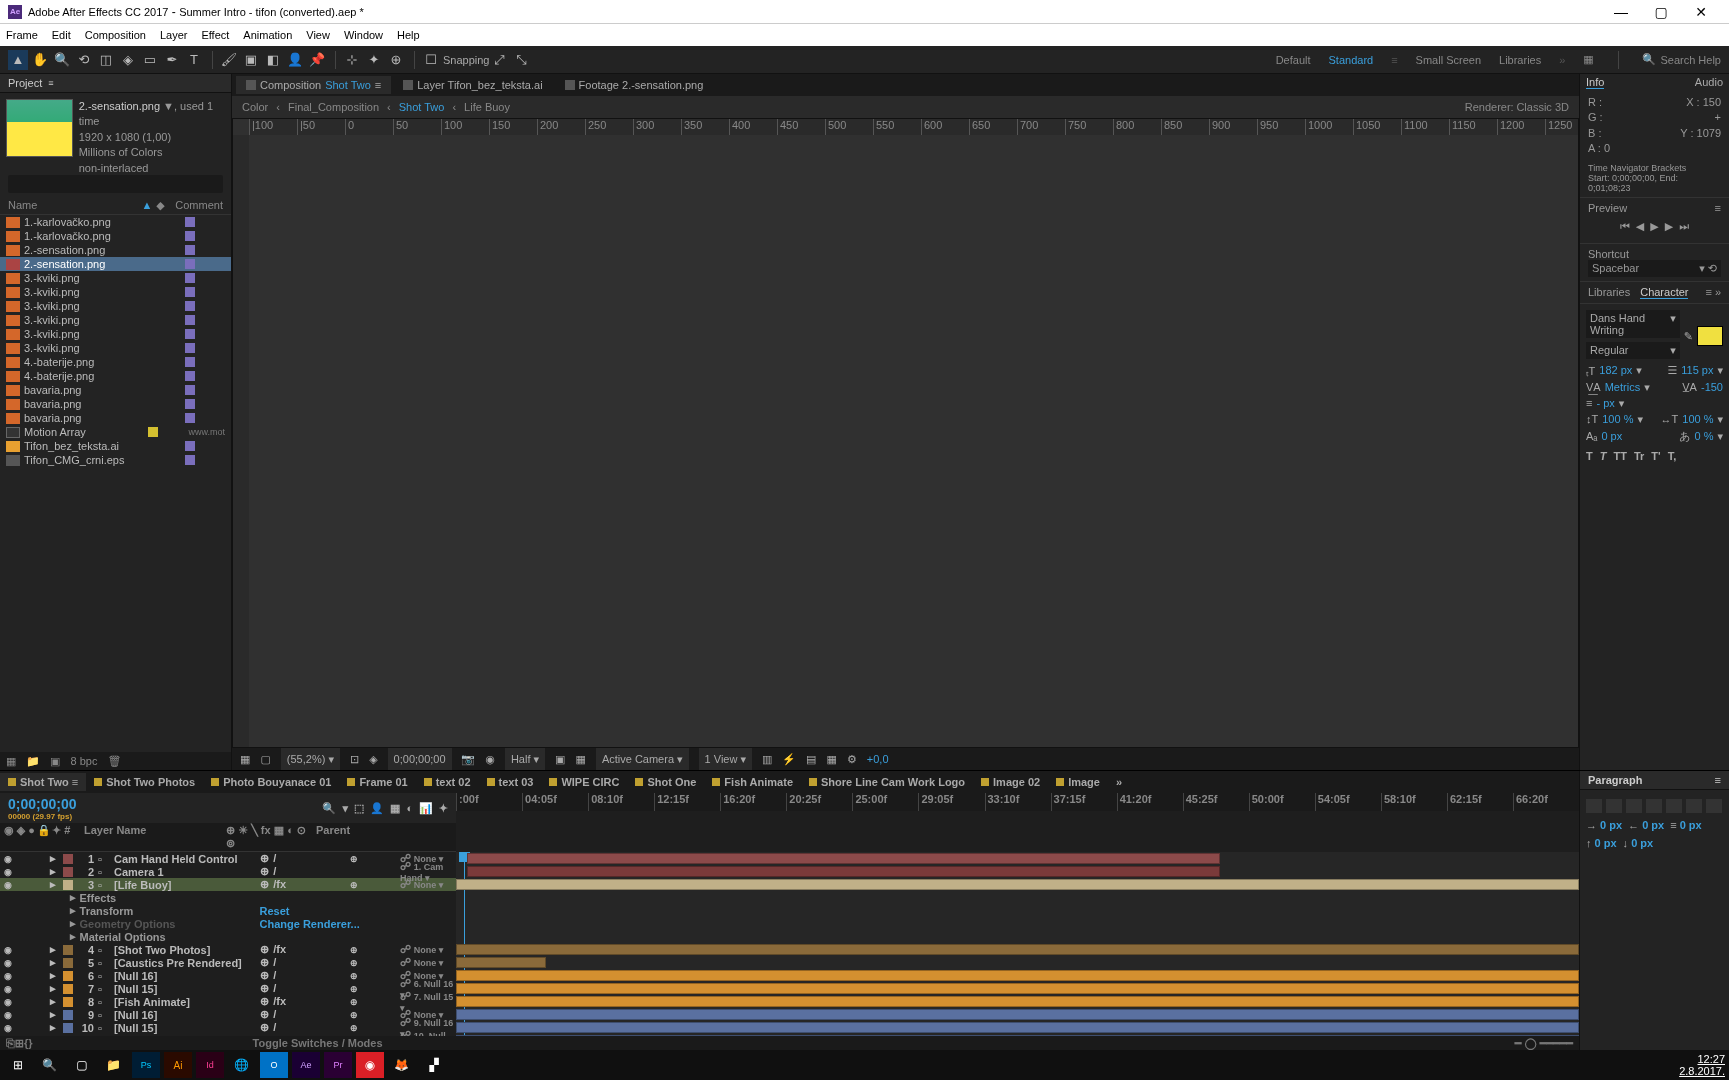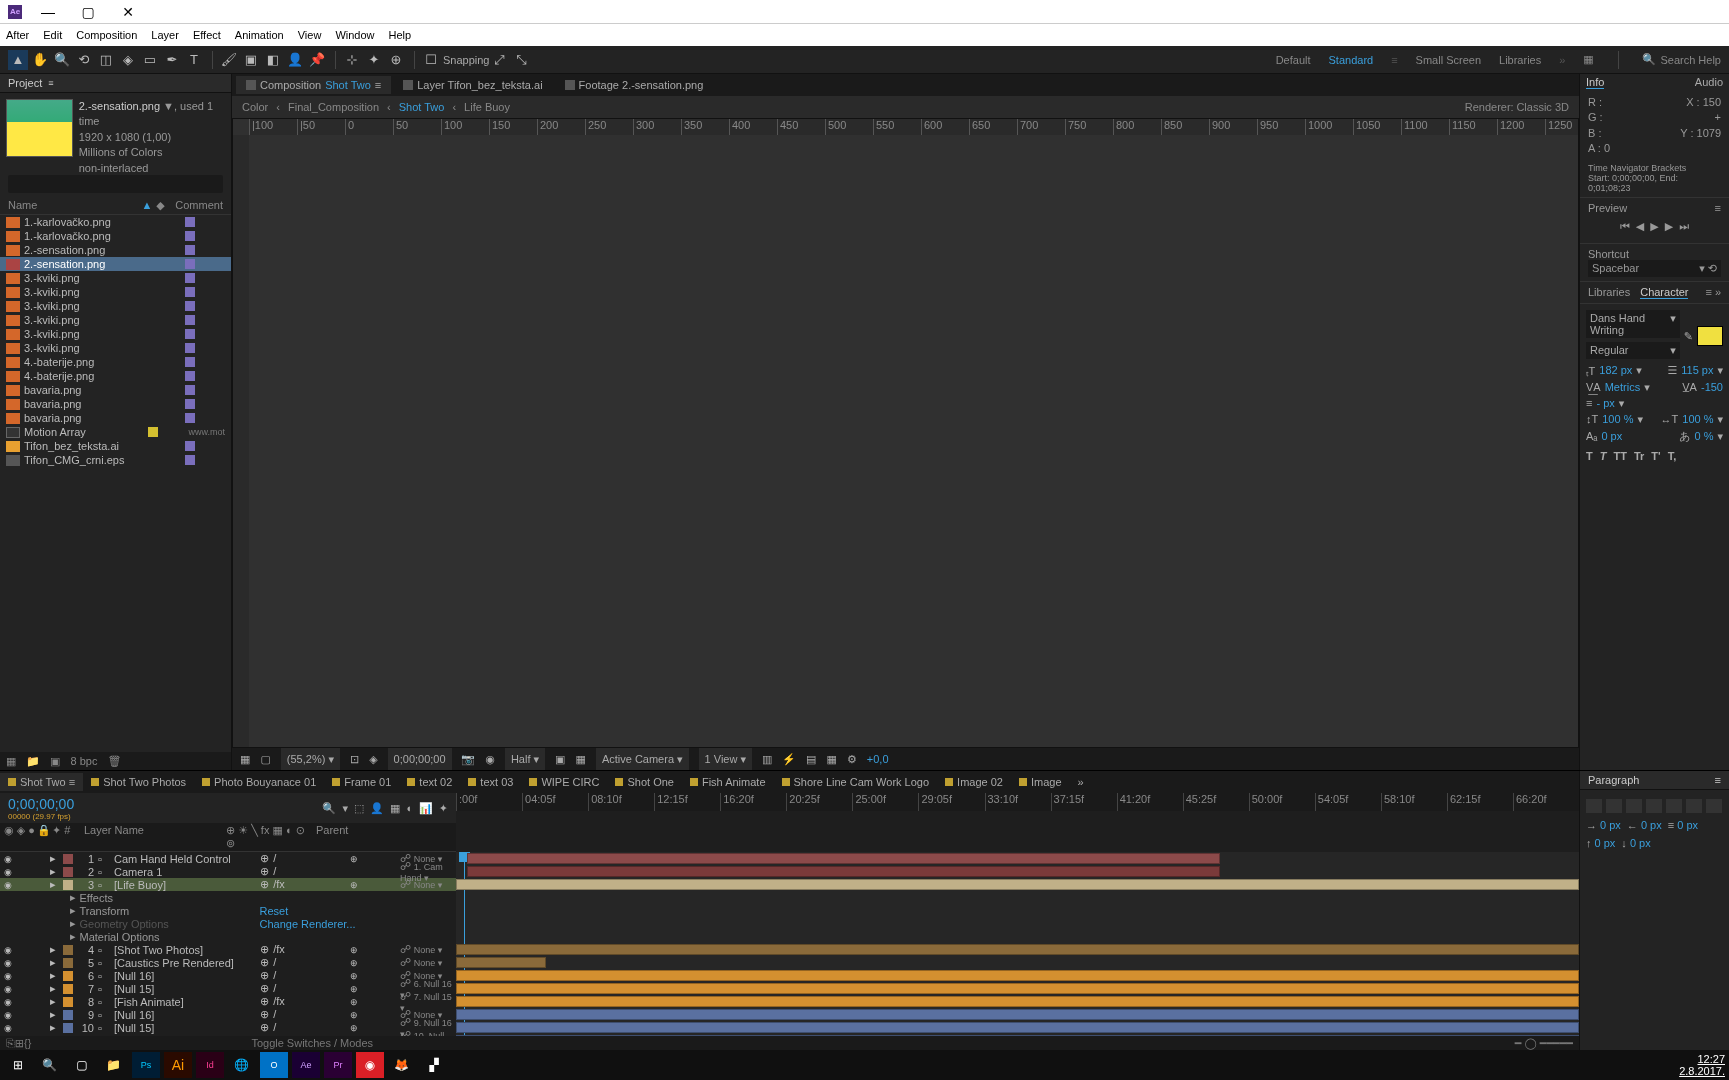--- a/index.html
+++ b/index.html
@@ -61,21 +61,21 @@
 .right-panel .rtabs .rtab.active { color: #ccc; border-bottom: 1px solid #3a9fdc; }
 .right-panel .section { padding: 4px 8px; font-size: 10px; color: #999; border-bottom: 1px solid #333; }
 .right-panel .section .row { display: flex; justify-content: space-between; line-height: 1.4; }
 .prev-ctrl { display: flex; justify-content: center; gap: 6px; padding: 6px; font-size: 12px; }
 .char-panel { padding: 6px; font-size: 10px; }
 .char-panel .dd { background: #1a1a1a; padding: 2px 4px; margin-bottom: 4px; display: flex; justify-content: space-between; }
 .char-panel .crow { display: flex; gap: 4px; align-items: center; margin-bottom: 3px; }
 .char-panel .cval { color: #3a9fdc; }
 .char-panel .tbtns { display: flex; gap: 7px; margin-top: 6px; font-weight: bold; color: #aaa; }
 .color-swatch { width: 26px; height: 20px; background: #f0e040; border: 1px solid #000; }
-.timeline { height: 280px; background: #1e1e1e; display: flex; flex-direction: column; border-top: 1px solid #000; }
+.timeline { height: 280px; background: #1e1e1e; display: flex; flex-direction: column; border-top: 1px solid #000; font-weight: bold; }
 .tl-tabs { height: 22px; background: #1a1a1a; display: flex; align-items: center; overflow: hidden; }
 .tl-tab { padding: 3px 8px; font-size: 11px; color: #aaa; display: flex; align-items: center; gap: 4px; white-space: nowrap; }
 .tl-tab.active { background: #2a2a2a; }
 .tl-tab .dot { width: 8px; height: 8px; background: #c0a030; }
 .tl-left { width: 456px; background: #232323; display: flex; flex-direction: column; }
 .tl-timecode { padding: 2px 8px; }
 .tl-timecode .tc { color: #3a9fdc; font-size: 14px; }
 .tl-timecode .fps { font-size: 8px; color: #d4a030; }
 .tl-icons { display: flex; gap: 6px; padding: 2px 8px; margin-left: auto; }
 .tl-cols { display: flex; padding: 1px 4px; font-size: 9px; color: #888; background: #1a1a1a; border-bottom: 1px solid #333; }
@@ -113,27 +113,30 @@
 .para-btn { width: 16px; height: 14px; background: #333; }
 .taskbar { height: 30px; background: #101010; display: flex; align-items: center; padding: 0 4px; gap: 4px; }
 .tb-icon { width: 28px; height: 26px; display: flex; align-items: center; justify-content: center; color: #fff; font-size: 12px; }
 .tb-right { margin-left: auto; display: flex; align-items: center; gap: 8px; color: #fff; font-size: 10px; text-align: right; text-decoration: underline; }
 </style>
 </head>
 <body>
 
 <div class="titlebar">
   <div class="ae-logo">Ae</div>
+  <div class="title">
+    <span>Adobe After Effects CC 2017</span> - <span>Summer Intro - tifon (converted).aep *</span>
+  </div>
   <div class="winctrl">—</div>
   <div class="winctrl">▢</div>
   <div class="winctrl">✕</div>
 </div>
 
 <div class="menubar">
-  <span>After</span>
+  <span>Frame</span>
   <span>Edit</span>
   <span>Composition</span>
   <span>Layer</span>
   <span>Effect</span>
   <span>Animation</span>
   <span>View</span>
   <span>Window</span>
   <span>Help</span>
 </div>
 
@@ -868,21 +871,21 @@
     </div>
   </div>
 </div>
 
 <div class="taskbar">
   <div class="tb-icon">⊞</div>
   <div class="tb-icon">🔍</div>
   <div class="tb-icon">▢</div>
   <div class="tb-icon" style="color:#ffd860">📁</div>
   <div class="tb-icon" style="background:#001d34;color:#00c8ff;font-size:9px">Ps</div>
-  <div class="tb-icon" style="background:#2a0a00;color:#ff9a00;font-size:14px">Ai</div>
+  <div class="tb-icon" style="background:#2a0a00;color:#ff9a00;font-size:10px">Ai</div>
   <div class="tb-icon" style="background:#2a0016;color:#ff3f94;font-size:9px">Id</div>
   <div class="tb-icon">🌐</div>
   <div class="tb-icon" style="background:#0072c6;font-size:9px">O</div>
   <div class="tb-icon" style="background:#1a0033;color:#d0a0ff;font-size:9px">Ae</div>
   <div class="tb-icon" style="background:#2a0033;color:#e080ff;font-size:9px">Pr</div>
   <div class="tb-icon" style="background:#da1f26">◉</div>
   <div class="tb-icon">🦊</div>
   <div class="tb-icon">▞</div>
   <div class="tb-right">
     <div>

